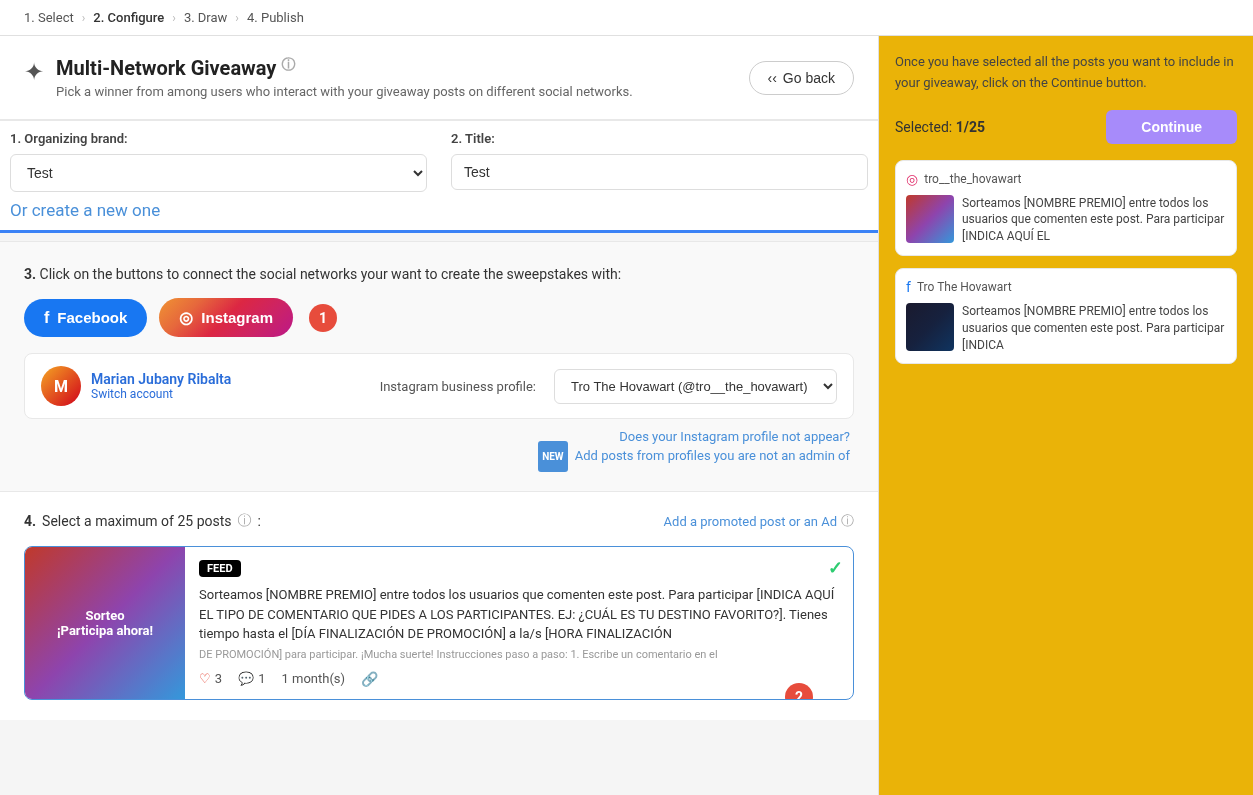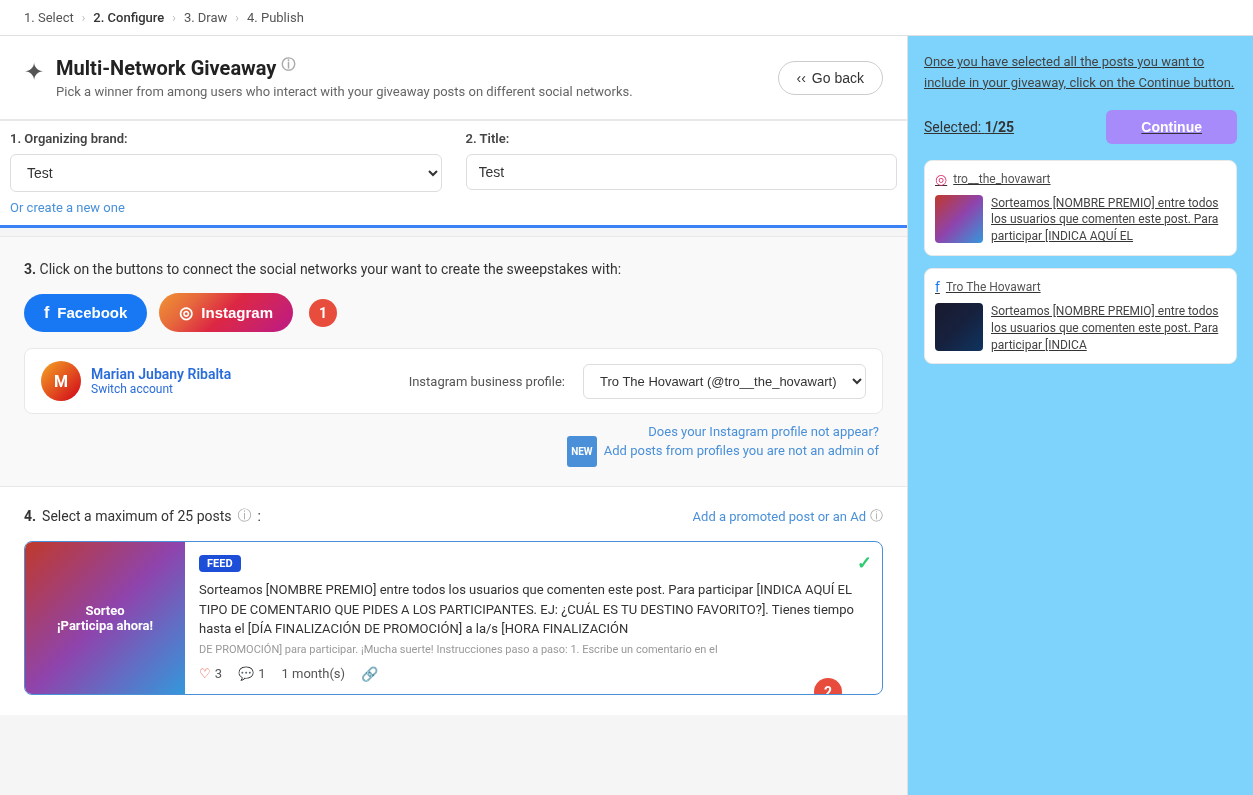--- a/index.html
+++ b/index.html
@@ -28,26 +28,25 @@
 
     
     .content-area {
       flex: 1;
       overflow-y: auto;
       padding: 0;
     }
 
     
     .right-sidebar {
-      width: 346px;
-      background: #7dd3fc;
+      width: 375px;
+      background: #eab308;
       border-left: 1px solid #e0e0e0;
       padding: 16px;
       overflow-y: auto;
-      text-decoration: underline;
     }
 
     
     .page-header {
       background: #fff;
       padding: 20px 24px;
       border-bottom: 1px solid #e8e8e8;
       display: flex;
       align-items: center;
       justify-content: space-between;
@@ -117,21 +116,21 @@
       width: 100%;
       padding: 9px 12px;
       border: 1px solid #ddd;
       border-radius: 6px;
       font-size: 14px;
       color: #333;
       background: #fff;
     }
     .create-link {
       color: #4a90d9;
-      font-size: 13px;
+      font-size: 17px;
       margin-top: 8px;
       display: inline-block;
       cursor: pointer;
       text-decoration: none;
       text-align: center;
     }
 
     
     .network-section {
       background: #f9f9f9;
@@ -268,21 +267,21 @@
       flex-shrink: 0;
       display: flex; align-items: center; justify-content: center;
       color: #fff;
       font-size: 13px;
       font-weight: 700;
       text-align: center;
       padding: 8px;
     }
     .post-content { flex: 1; padding: 12px 14px; }
     .feed-badge {
-      background: #1d4ed8;
+      background: #000000;
       color: #fff;
       font-size: 11px;
       font-weight: 700;
       border-radius: 4px;
       padding: 2px 8px;
       display: inline-block;
       margin-bottom: 8px;
     }
     .post-text { font-size: 13px; color: #333; line-height: 1.5; }
     .post-text-truncated { font-size: 11px; color: #999; margin-top: 4px; }

